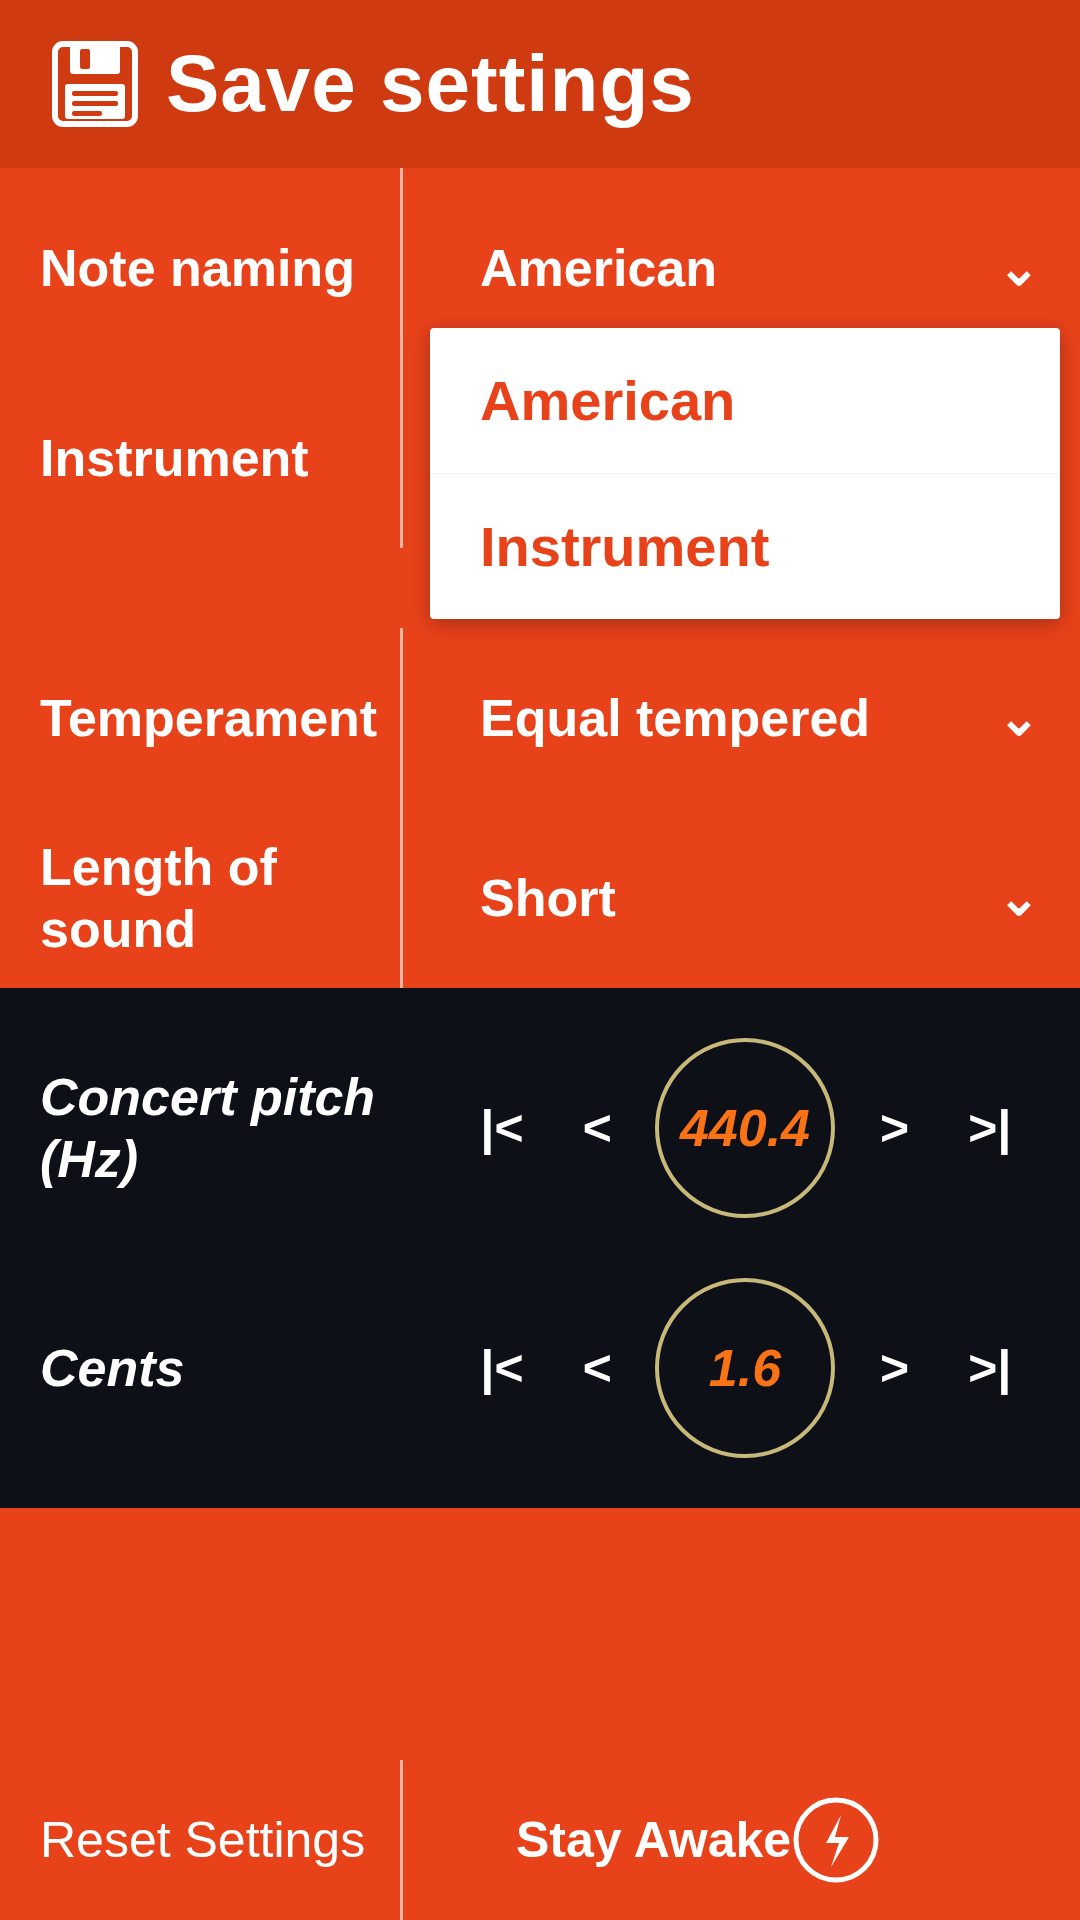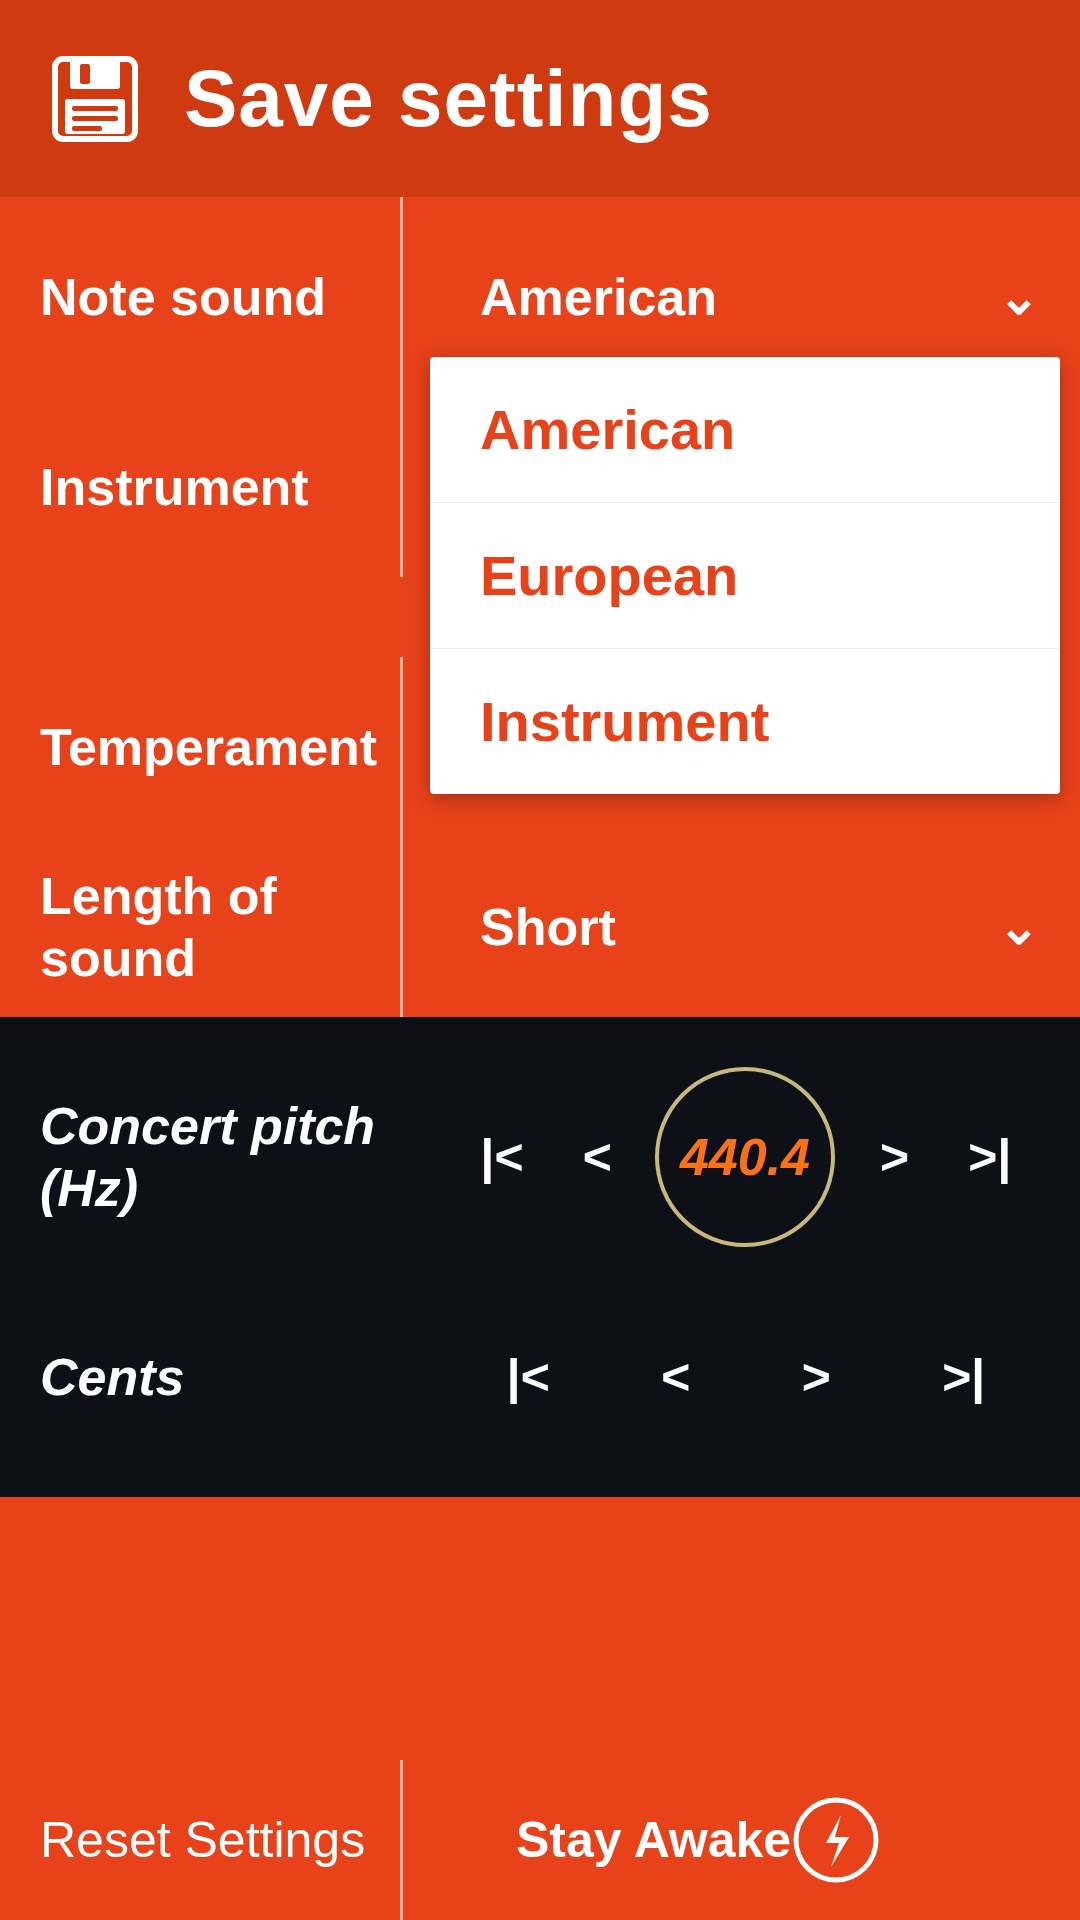--- a/index.html
+++ b/index.html
@@ -10,25 +10,25 @@
       height: 1920px;
       font-family: 'Arial Rounded MT Bold', Arial, sans-serif;
       background: #E8421A;
       overflow: hidden;
       position: relative;
     }
 
     
     .header {
       background: #D03A10;
-      height: 197px;
+      height: 168px;
       display: flex;
       align-items: center;
       padding: 0 50px;
-      gap: 44px;
+      gap: 26px;
     }
 
     .header-icon {
       width: 90px;
       height: 90px;
       color: white;
     }
 
     .header-title {
       color: white;
@@ -239,30 +239,29 @@
     <rect x="22" y="52" width="46" height="5" rx="2" fill="#D03A10"></rect>
     <rect x="22" y="62" width="46" height="5" rx="2" fill="#D03A10"></rect>
     <rect x="22" y="72" width="30" height="5" rx="2" fill="#D03A10"></rect>
   </svg>
   <span class="header-title">Save settings</span>
 </div>
 
 <div class="settings-section">
 
   <div class="setting-row note-naming-row">
-    <div class="setting-label">Note sound</div>
+    <div class="setting-label">Note naming</div>
     <div class="setting-value">
       <span>American</span>
       <span class="chevron-down">⌄</span>
     </div>
   </div>
 
   <div class="dropdown-overlay">
     <div class="dropdown-item">American</div>
-    <div class="dropdown-item">European</div>
     <div class="dropdown-item">Instrument</div>
   </div>
 
   <div class="setting-row instrument-row">
     <div class="setting-label">Instrument</div>
     <div class="setting-value">
       <span class="instrument-value">Trumpet Bb</span>
       <span class="chevron-down">⌄</span>
     </div>
   </div>
@@ -298,20 +297,21 @@
       <span class="pitch-btn">&gt;</span>
       <span class="pitch-btn">&gt;|</span>
     </div>
   </div>
 
   <div class="pitch-row">
     <div class="pitch-label">Cents</div>
     <div class="pitch-controls">
       <span class="pitch-btn">|&lt;</span>
       <span class="pitch-btn">&lt;</span>
+      <div class="pitch-circle">1.6</div>
       <span class="pitch-btn">&gt;</span>
       <span class="pitch-btn">&gt;|</span>
     </div>
   </div>
 
 </div>
 
 <div class="footer">
   <div class="footer-divider"></div>
   <div class="footer-left">Reset Settings</div>

